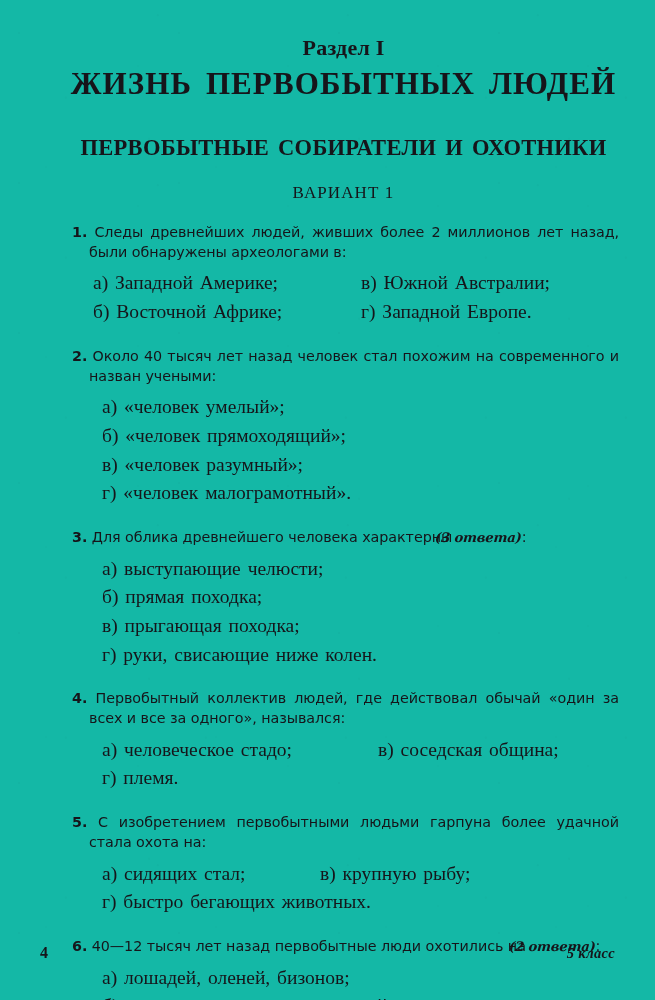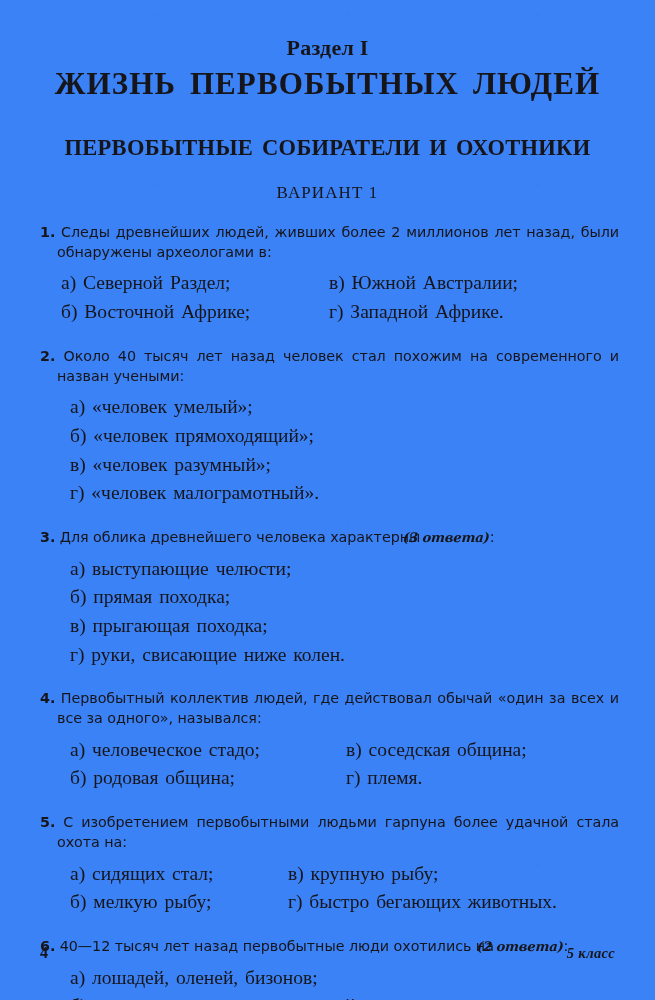--- a/index.html
+++ b/index.html
@@ -14,21 +14,22 @@
     position: relative;
     overflow: hidden;
     font-family: "Liberation Serif", serif;
     color: #16151a;
     -webkit-font-smoothing: antialiased;
   }
 
   .page {
     position: absolute;
     inset: 0;
-    background: #3b82f6;
+    background: #14b8a6;
+    padding-left: 32px;
   }
 
   
   .page::before {
     content: "";
     position: absolute;
     inset: 0;
     pointer-events: none;
     background:
       radial-gradient(circle at 12% 22%, rgba(0,0,0,.018) 0 1px, transparent 1.4px),
@@ -168,26 +169,26 @@
     <div class="topic-title">ПЕРВОБЫТНЫЕ СОБИРАТЕЛИ И ОХОТНИКИ</div>
     <div class="variant">ВАРИАНТ 1</div>
 
     <div class="q">
       <p class="q-stem">
         <span class="num">1.</span>
         <span>Следы древнейших людей, живших более 2 миллионов лет назад, были обнаружены археологами в:</span>
       </p>
       <div class="answers indent-a cols-wide">
         <div class="ans-row">
-          <span class="ans">а) Северной Раздел;</span>
+          <span class="ans">а) Западной Америке;</span>
           <span class="ans">в) Южной Австралии;</span>
         </div>
         <div class="ans-row">
           <span class="ans">б) Восточной Африке;</span>
-          <span class="ans">г) Западной Африке.</span>
+          <span class="ans">г) Западной Европе.</span>
         </div>
       </div>
     </div>
 
     <div class="q">
       <p class="q-stem">
         <span class="num">2.</span>
         <span>Около 40 тысяч лет назад человек стал похожим на современного и назван учеными:</span>
       </p>
       <div class="answers indent-b">
@@ -215,38 +216,36 @@
       <p class="q-stem">
         <span class="num">4.</span>
         <span>Первобытный коллектив людей, где действовал обычай «один за всех и все за одного», назывался:</span>
       </p>
       <div class="answers indent-b cols-mid">
         <div class="ans-row">
           <span class="ans">а) человеческое стадо;</span>
           <span class="ans">в) соседская община;</span>
         </div>
         <div class="ans-row">
-          <span class="ans">б) родовая община;</span>
           <span class="ans">г) племя.</span>
         </div>
       </div>
     </div>
 
     <div class="q">
       <p class="q-stem">
         <span class="num">5.</span>
         <span>С изобретением первобытными людьми гарпуна более удачной стала охота на:</span>
       </p>
       <div class="answers indent-b cols-tight">
         <div class="ans-row">
           <span class="ans">а) сидящих стал;</span>
           <span class="ans">в) крупную рыбу;</span>
         </div>
         <div class="ans-row">
-          <span class="ans">б) мелкую рыбу;</span>
           <span class="ans">г) быстро бегающих животных.</span>
         </div>
       </div>
     </div>
 
     <div class="q">
       <p class="q-stem">
         <span class="num">6.</span>
         <span>40—12 тысяч лет назад первобытные люди охотились на</span><span class="hand">(2 ответа)</span><span>:</span>
       </p>

